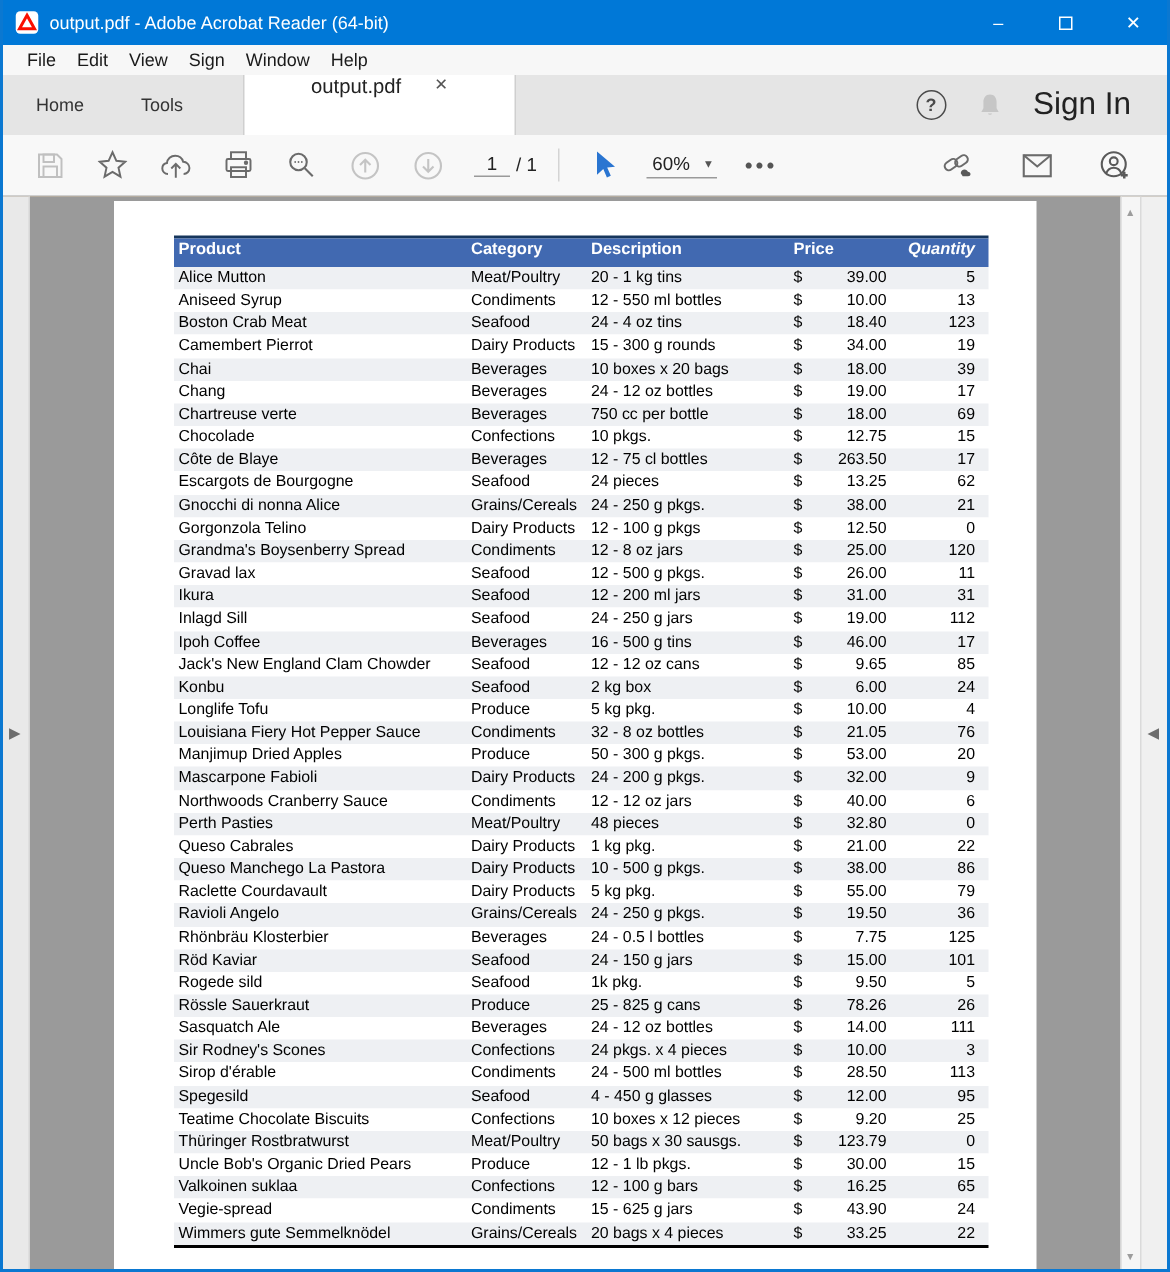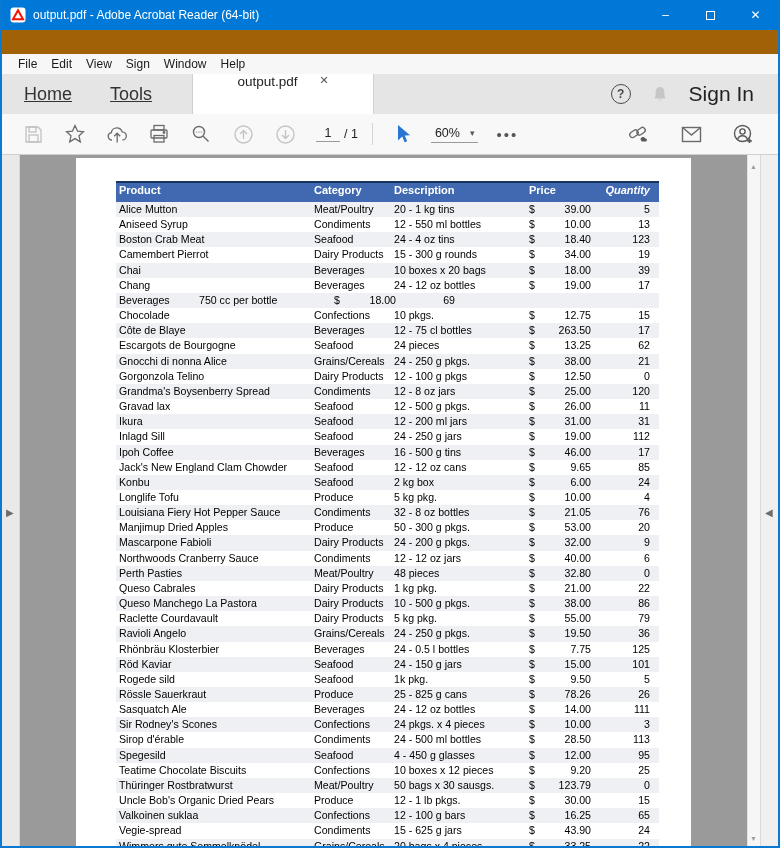--- a/index.html
+++ b/index.html
@@ -14,28 +14,28 @@
               padding-left:8px; flex:none; }
   .app-icon { width:16px; height:16px; margin-right:7px; flex:none; display:flex; }
   .titlebar .title { color:#fff; font-size:12px; flex:1; white-space:nowrap; overflow:hidden; }
   .win-controls { display:flex; height:30px; flex:none; }
   .win-btn { width:45px; height:30px; color:#fff; font-size:12px; display:flex;
              align-items:center; justify-content:center; cursor:default; }
   .maxbox { width:9px; height:9px; border:1px solid #fff; display:inline-block; }
 
   
   .menubar { height:20px; background:#f7f7f7; display:flex; align-items:center;
-             padding-left:9px; gap:0; flex:none;margin-top:24px; }
+             padding-left:9px; gap:0; flex:none; }
   .menu-item { font-size:12px; color:#1a1a1a; padding:0 7px; height:20px;
                line-height:20px; }
 
   
   .tabbar { height:40px; background:#e5e5e5; display:flex; align-items:stretch; flex:none; }
-  .tab-plain { font-size:18px; color:#333; display:flex; align-items:center;
-               padding:0 16px; margin-left:6px;text-decoration:underline; }
+  .tab-plain { font-size:12px; color:#333; display:flex; align-items:center;
+               padding:0 16px; margin-left:6px; }
   .doc-tab { width:182px; background:#ffffff; border-left:1px solid #cfcfcf;
              border-right:1px solid #cfcfcf; margin-left:24px; display:flex;
              align-items:flex-start; justify-content:center; gap:22px; font-size:13.5px;
              color:#222; }
   .tab-close { color:#555; font-size:11px; }
   .tab-right { margin-left:auto; display:flex; align-items:center; gap:20px;
                padding-right:24px; }
   .help-circle { width:20px; height:20px; border:1.6px solid #4a4a4a; border-radius:50%;
                  color:#4a4a4a; font-size:12px; font-weight:bold; display:flex;
                  align-items:center; justify-content:center; }
@@ -297,20 +297,21 @@
                 <div class="td c0">Chang</div>
                 <div class="td c1">Beverages</div>
                 <div class="td c2">24 - 12 oz bottles</div>
                 <div class="td c3">
                   <span>$</span>
                   <span class="amt">19.00</span>
                 </div>
                 <div class="td c4">17</div>
               </div>
               <div class="t-row odd">
+                <div class="td c0">Chartreuse verte</div>
                 <div class="td c1">Beverages</div>
                 <div class="td c2">750 cc per bottle</div>
                 <div class="td c3">
                   <span>$</span>
                   <span class="amt">18.00</span>
                 </div>
                 <div class="td c4">69</div>
               </div>
               <div class="t-row">
                 <div class="td c0">Chocolade</div>

